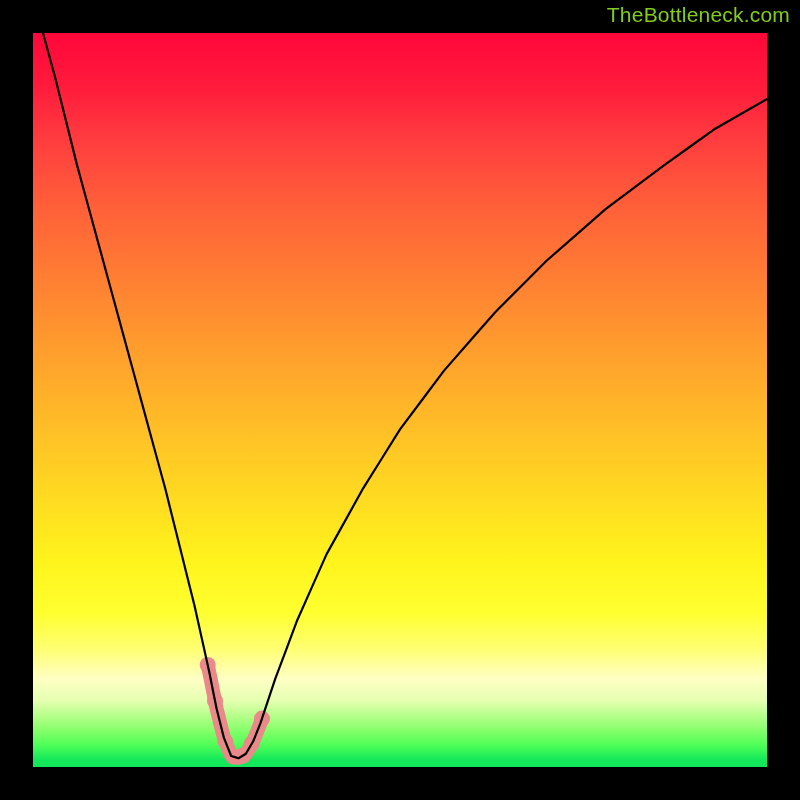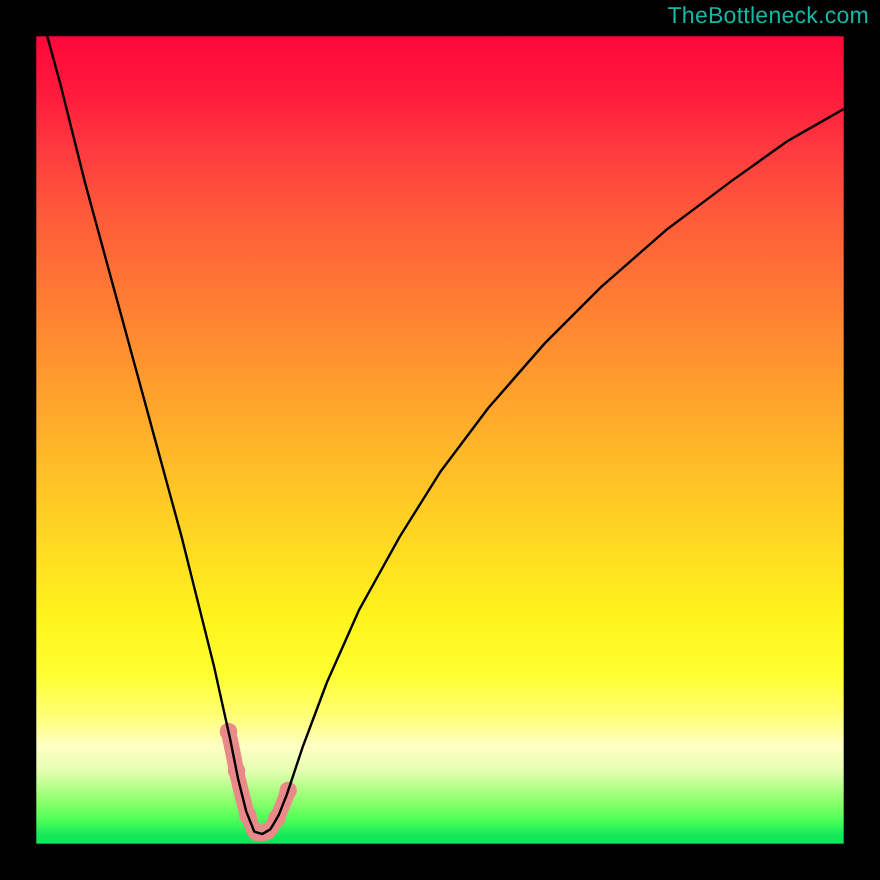--- a/index.html
+++ b/index.html
@@ -66,21 +66,21 @@
     stroke-linejoin: round;
   }
   .marker {
     fill: #e98989;
     stroke: none;
   }
   .watermark {
     position: absolute;
     top: 3px;
     right: 10px;
-    color: #14b8a6;
+    color: #84cc16;
     font-size: 21px;
     font-weight: 400;
     letter-spacing: 0.2px;
     white-space: nowrap;
   }
 </style>
 </head>
 <body>
 
 <div class="frame">

